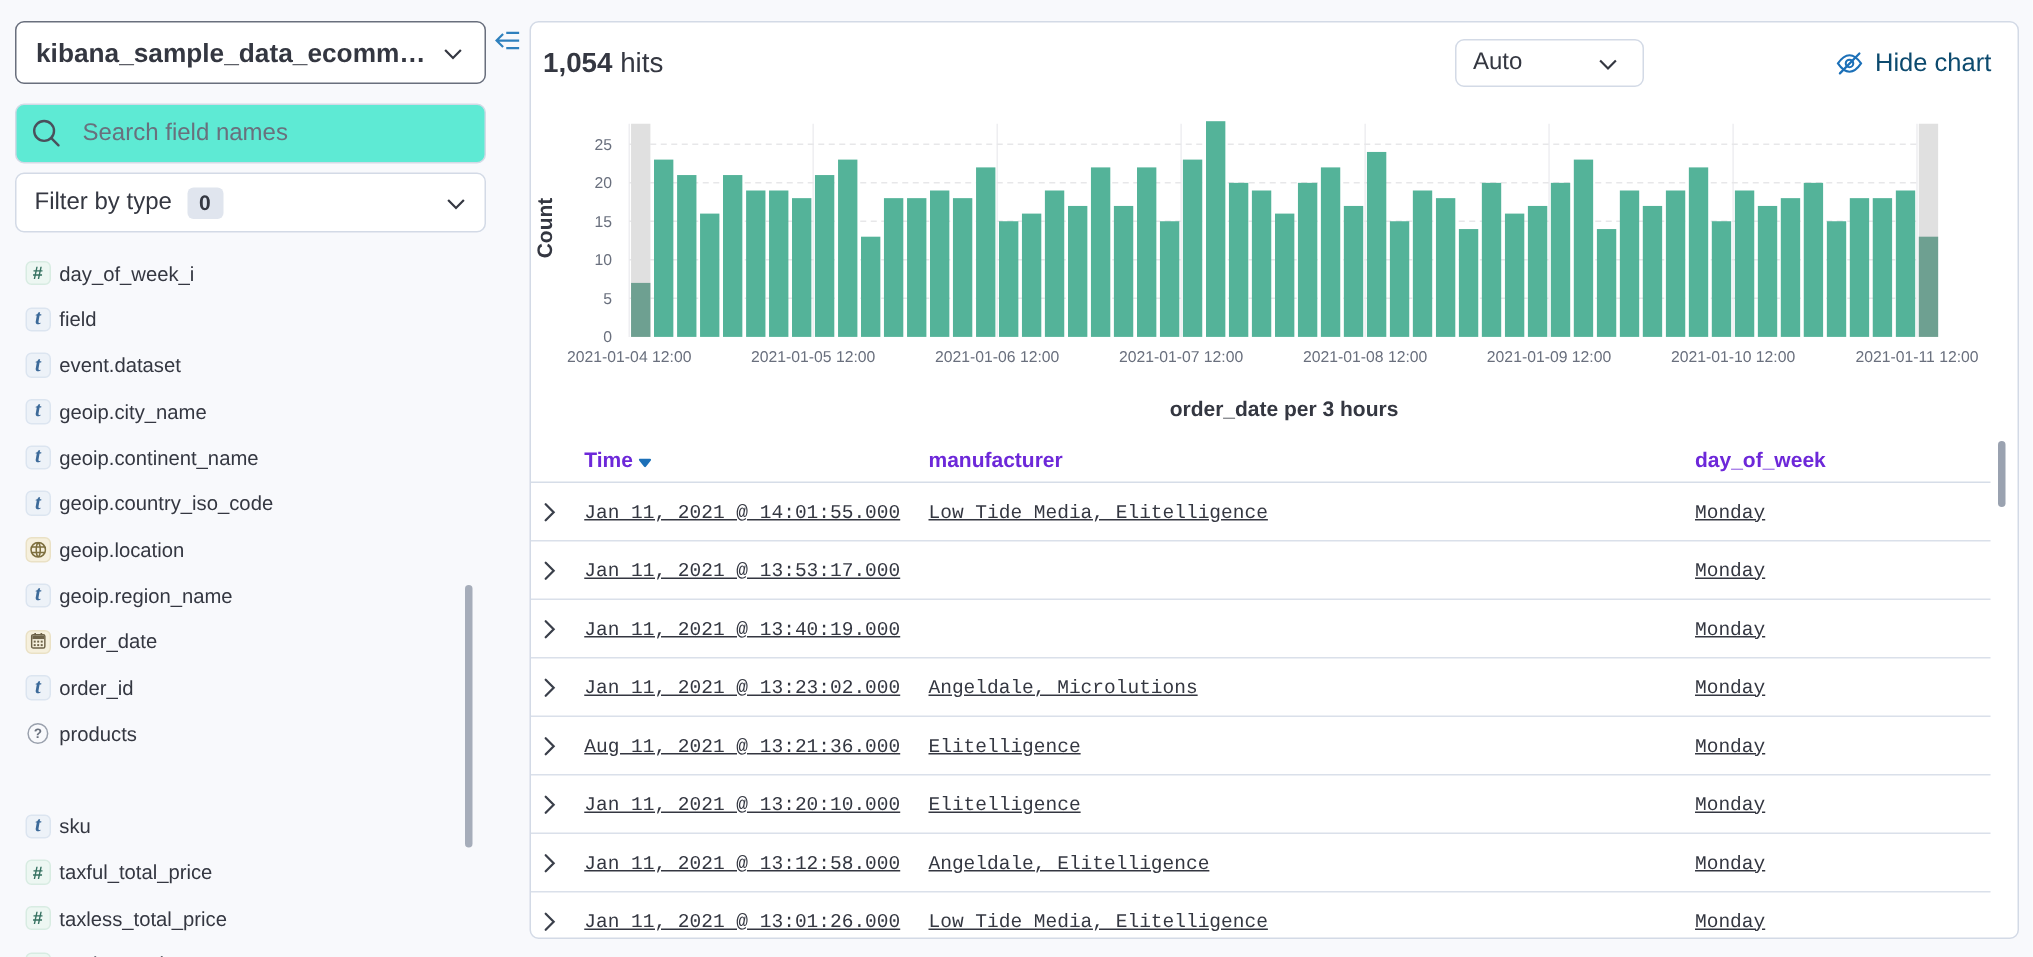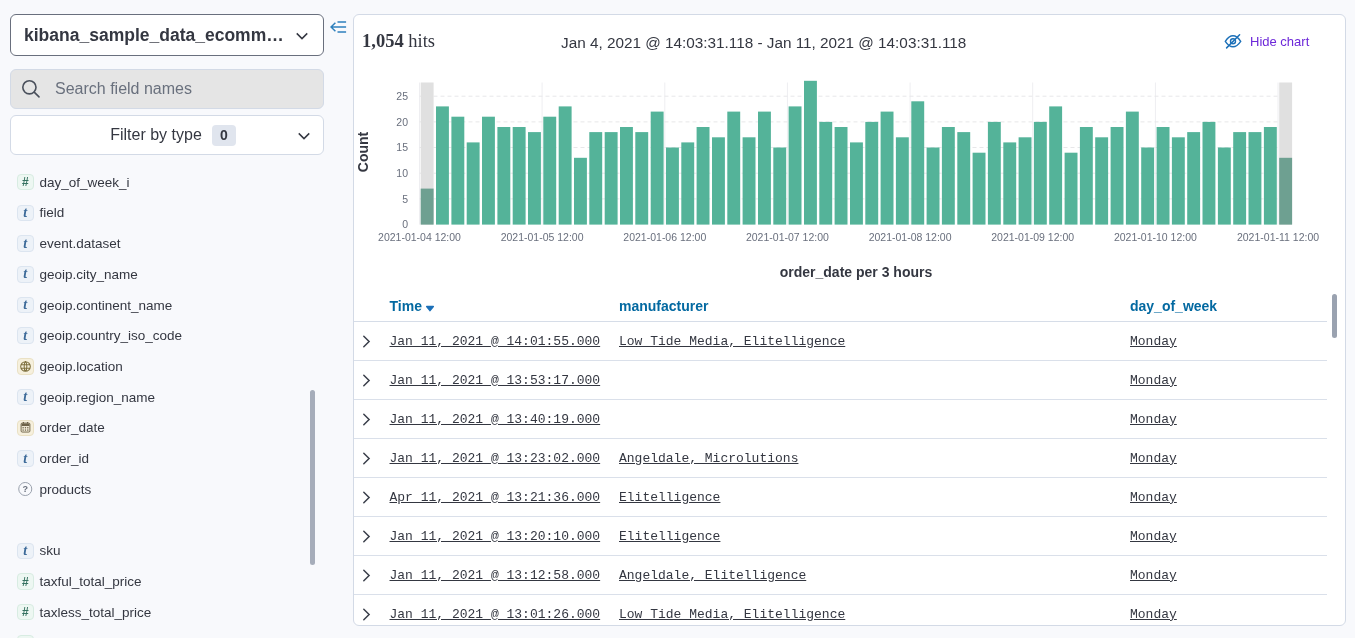--- a/index.html
+++ b/index.html
@@ -7,26 +7,26 @@
 #page { position:relative; width:1355px; height:638px; }
 .abs { position:absolute; }
 
 
 #ixbtn { position:absolute; left:10px; top:14px; width:314px; height:42px;
   background:#fff; border:1px solid #696f7d; border-radius:6px;
   display:flex; align-items:center; }
 #ixbtn .lbl { font-size:17.5px; font-weight:bold; color:#343741; padding-left:13px;
   white-space:nowrap; overflow:hidden; text-overflow:ellipsis; max-width:278px; }
 #searchbox { position:absolute; left:10px; top:69px; width:314px; height:40px;
-  background:#e5e5e5; border:1px solid #d3dae6; border-radius:6px;
+  background:#5eead4; border:1px solid #d3dae6; border-radius:6px;
   display:flex; align-items:center; }
 #searchbox .ph { font-size:16px; color:#69707d; padding-left:44px; }
 #filterbox { position:absolute; left:10px; top:115px; width:314px; height:40px;
   background:#fff; border:1px solid #d3dae6; border-radius:6px;
-  display:flex; align-items:center;justify-content:center; }
+  display:flex; align-items:center; }
 #filterbox .flbl { font-size:16px; color:#343741; padding-left:12px; }
 #filterbox .badge { margin-left:10px; background:#e0e5ee; border-radius:4px;
   width:24px; height:21px; font-size:14px; font-weight:bold; color:#343741;
   display:flex; align-items:center; justify-content:center; }
 .chev { position:absolute; }
 .frow { position:absolute; left:17px; height:31px; display:flex; align-items:center; }
 .fname { font-size:13.5px; color:#343741; margin-left:6px; }
 .tok { width:16.5px; height:16.5px; border-radius:4px; display:flex; align-items:center;
   justify-content:center; font-size:12px; font-weight:bold; flex:0 0 16.5px;
   border:1px solid transparent; }
@@ -36,32 +36,32 @@
 .tok-geo { background:#f6f0dd; border-color:#eae1c5; }
 .tok-date { background:#f6f0dd; border-color:#eae1c5; }
 .tok-unk { background:transparent; border-color:transparent; }
 #sidescroll { position:absolute; left:310px; top:390px; width:5px; height:175px;
   background:#a6adba; border-radius:3px; }
 #collapse { position:absolute; left:330px; top:20px; }
 
 
 #panel { position:absolute; left:353px; top:14px; width:993px; height:612px;
   background:#fff; border:1px solid #d3dae6; border-radius:6px; }
-#hits { position:absolute; left:362px; top:31px; font-size:18.5px; color:#343741;font-family:Liberation Serif, serif; }
+#hits { position:absolute; left:362px; top:31px; font-size:18.5px; color:#343741; }
 #hits b { font-weight:bold; }
 #daterange { position:absolute; left:561px; top:34px; font-size:15.3px; color:#343741; }
 #autosel { position:absolute; left:970px; top:26px; width:126px; height:32px;
   background:#fff; border:1px solid #d3dae6; border-radius:6px; }
 #autosel .at { position:absolute; left:11px; top:6px; font-size:16px; color:#343741; }
-#hidechart { position:absolute; left:1224px; top:32px; color:#6d28d9; font-size:13px;
+#hidechart { position:absolute; left:1224px; top:32px; color:#0c4a6e; font-size:17px;
   display:flex; align-items:center; }
 #hidechart span { margin-left:8px; }
 
 
-.th { position:absolute; font-size:14px; font-weight:bold; color:#0369a1; top:298px; }
+.th { position:absolute; font-size:14px; font-weight:bold; color:#6d28d9; top:298px; }
 .trow { position:absolute; left:354px; width:973px; height:39px;
   border-bottom:1px solid #dae0ea; font-family:"Liberation Mono", monospace;
   font-size:13px; color:#343741; }
 .trow span { position:absolute; top:12px;text-decoration:underline; }
 .rchev { position:absolute; }
 .trow .rchev { left:8px; top:13.5px; }
 .c-time { left:35.5px; }
 .c-man { left:265px; }
 .c-day { left:776px; }
 #hdrline { position:absolute; left:354px; top:321px; width:973px; height:1px;
@@ -175,21 +175,26 @@
       <span class="fname">taxless_total_price</span>
     </div>
 <div class="frow" style="top:627.4px">
       <span class="tok tok-num">#</span>
       <span class="fname">total_quantity</span>
     </div>
   <div id="sidescroll"></div>
 
   <div id="panel"></div>
   <div id="hits"><b>1,054</b> hits</div>
-  <div id="daterange">Jan 4, 2021 @ 14:03:31.118 - Jan 11, 2021 @ 14:03:31.118</div>
+  <div id="autosel">
+      <span class="at">Auto</span>
+    <svg class="chev" style="left:94px;top:9px" width="14" height="14" viewBox="0 0 16 16">
+        <path fill="none" stroke="#343741" stroke-width="1.7" d="M2 5l6 6 6-6"></path>
+      </svg>
+  </div>
   <div id="hidechart">
     <svg width="18" height="18" viewBox="0 0 18 18">
         <path fill="none" stroke="#1c70b8" stroke-width="1.4" d="M1.3 9.3C3.9 5.4 6.4 3.8 9 3.8s5.1 1.6 7.7 5.5C14.1 13.2 11.6 14.8 9 14.8S3.9 13.2 1.3 9.3z"></path>
         <circle cx="9" cy="9.3" r="2.5" fill="none" stroke="#1c70b8" stroke-width="1.4"></circle>
         <path stroke="#1c70b8" stroke-width="1.5" stroke-linecap="round" d="M2.6 15.9L15.6 2.7"></path>
       </svg>
     <span>Hide chart</span>
   </div>
 
   <svg class="abs" style="left:0;top:0" width="1355" height="638" viewBox="0 0 1355 638">
@@ -317,21 +322,21 @@
         <path fill="none" stroke="#3a3f4a" stroke-width="1.5" stroke-linecap="round" d="M1.8 1.2L7.1 6.5 1.8 11.8"></path>
       </svg>
       <span class="c-time">Jan 11, 2021 @ 13:23:02.000</span>
       <span class="c-man">Angeldale, Microlutions</span>
       <span class="c-day">Monday</span>
     </div>
 <div class="trow" style="top:477.5px">
       <svg class="rchev" width="12" height="13" viewBox="0 0 12 13">
         <path fill="none" stroke="#3a3f4a" stroke-width="1.5" stroke-linecap="round" d="M1.8 1.2L7.1 6.5 1.8 11.8"></path>
       </svg>
-      <span class="c-time">Apr 11, 2021 @ 13:21:36.000</span>
+      <span class="c-time">Aug 11, 2021 @ 13:21:36.000</span>
       <span class="c-man">Elitelligence</span>
       <span class="c-day">Monday</span>
     </div>
 <div class="trow" style="top:516.5px">
       <svg class="rchev" width="12" height="13" viewBox="0 0 12 13">
         <path fill="none" stroke="#3a3f4a" stroke-width="1.5" stroke-linecap="round" d="M1.8 1.2L7.1 6.5 1.8 11.8"></path>
       </svg>
       <span class="c-time">Jan 11, 2021 @ 13:20:10.000</span>
       <span class="c-man">Elitelligence</span>
       <span class="c-day">Monday</span>

